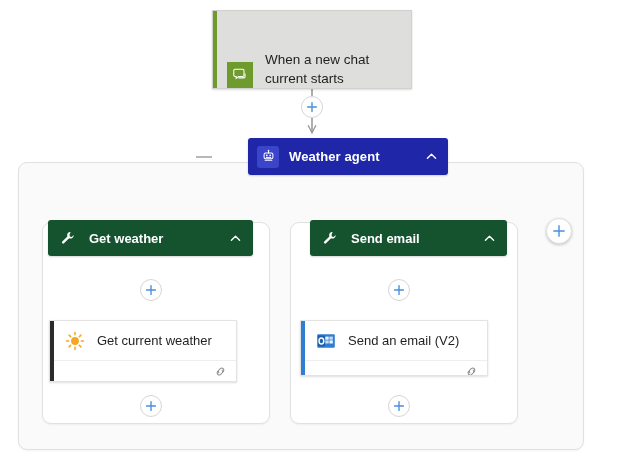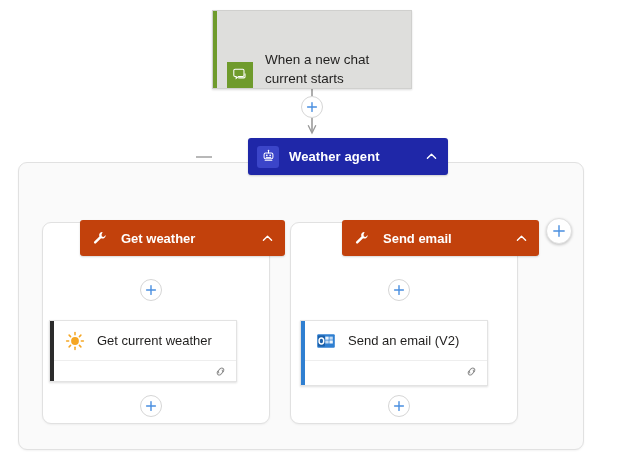--- a/index.html
+++ b/index.html
@@ -128,27 +128,26 @@
     box-shadow: 0 1px 2px rgba(0,0,0,0.05);
     z-index: 2;
   }
   .tool-a { left: 42px;  top: 222px; width: 228px; height: 202px; }
   .tool-b { left: 290px; top: 222px; width: 228px; height: 202px; }
 
   
   .tool-header {
     height: 36px;
     border-radius: 3px;
-    background: #c2410c;
+    background: #14532d;
     display: flex;
     align-items: center;
     padding: 0 11px 0 12px;
     box-shadow: 0 1px 2px rgba(0,0,0,0.16);
     z-index: 5;
-    margin-left: 32px;
   }
   .tool-header-a { left: 48px;  top: 220px; width: 205px; }
   .tool-header-b { left: 310px; top: 220px; width: 197px; }
   .tool-header .wrench {
     flex: 0 0 18px;
     margin-right: 11px;
     display: flex;
     align-items: center;
   }
   .tool-title {
@@ -160,21 +159,21 @@
 
   
   .action-card {
     background: #ffffff;
     border: 1px solid #e3e3e3;
     box-shadow: 0 1px 2px rgba(0,0,0,0.13);
     overflow: hidden;
     z-index: 4;
   }
   .card-a { left: 49px;  top: 320px; width: 188px; height: 62px; }
-  .card-b { left: 300px; top: 320px; width: 188px; height: 66px; }
+  .card-b { left: 300px; top: 320px; width: 188px; height: 56px; }
   .action-card .accent {
     position: absolute;
     left: 0; top: 0;
     width: 4px;
     height: 100%;
   }
   .accent-dark { background: #2b2b2b; }
   .accent-blue { background: #2f7fd1; }
   .card-main {
     height: 40px;

